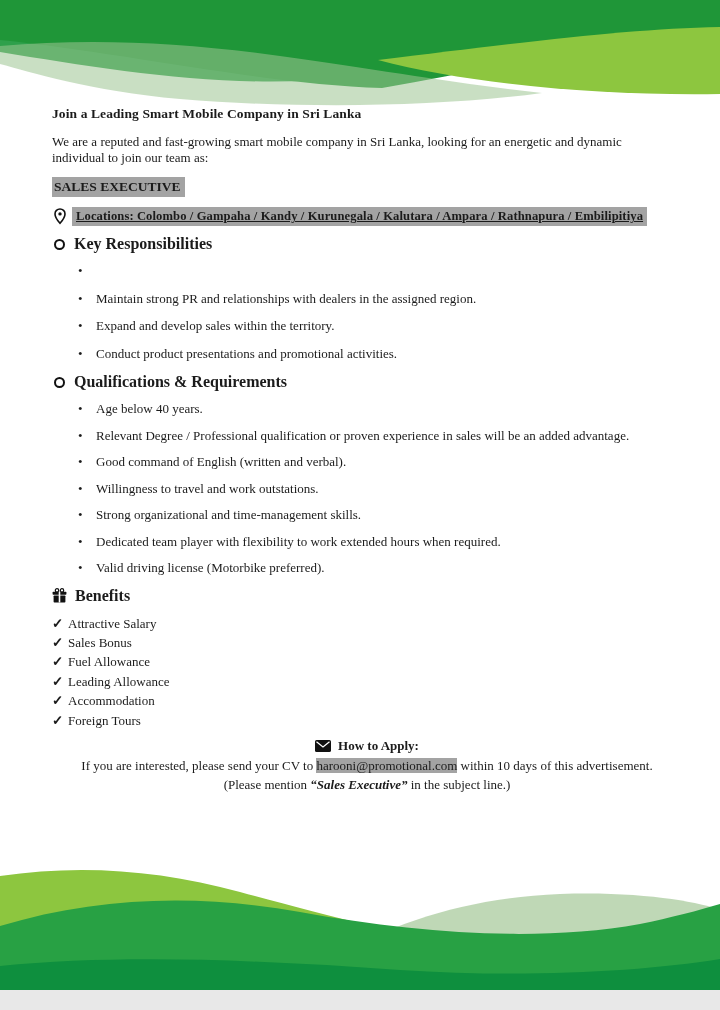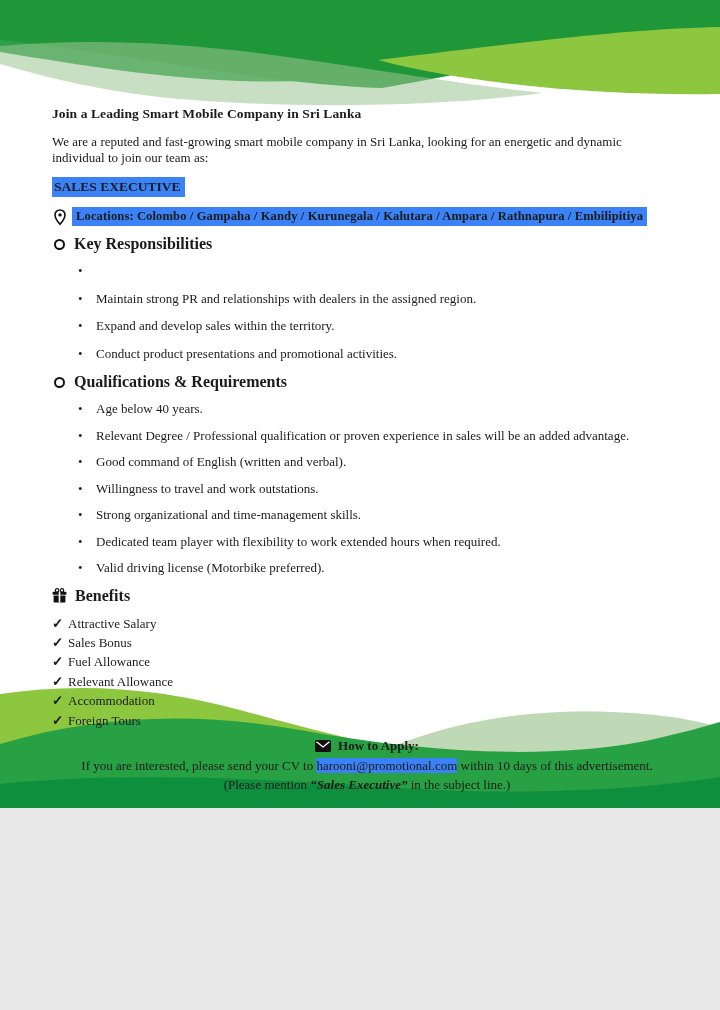--- a/index.html
+++ b/index.html
@@ -1,33 +1,33 @@
 <!DOCTYPE html>
 <html><head>
 <meta charset="utf-8">
 <style>
   html,body { margin:0; padding:0; background:#e8e8e8; }
   .page {
-    position:relative; width:720px; height:808px; margin:0 auto;
+    position:relative; width:720px; height:990px; margin:0 auto;
     background:#ffffff; overflow:hidden;
     font-family:"Liberation Serif", serif; color:#1b1b1b;
   }
   .wave-top { position:absolute; top:0; left:0; width:720px; height:112px; display:block; }
   .wave-bottom { position:absolute; bottom:0; left:0; width:720px; height:128px; display:block; }
 
   .content { position:absolute; top:106px; left:52px; right:38px; }
 
   .title { font-size:13.5px; font-weight:bold; margin:0 0 12px 0; letter-spacing:.1px; }
   .intro { font-size:13px; line-height:16px; margin:0 0 11px 0; padding-right:14px; }
 
   .jobtitle-row { margin:0 0 10px 0; }
-  .hl { background:#3b82f6; }
+  .hl { background:#a3a3a3; }
   .jobtitle { display:inline-block; font-size:13.5px; font-weight:bold; padding:2px 5px 2px 2px; }
 
-  .loc-row { display:flex; align-items:flex-end; margin:0 0 9px 0; }
+  .loc-row { display:flex; align-items:flex-start; margin:0 0 9px 0;text-decoration:underline; }
   .pin { flex:0 0 auto; margin:1px 6px 0 2px; }
   .loc-text { display:inline-block; font-size:12.6px; font-weight:bold; padding:2px 4px; letter-spacing:.1px; }
 
   .sec-head { display:flex; align-items:center; margin:2px 0 10px 0; }
   .ring { width:7px; height:7px; border:2.6px solid #111; border-radius:50%; background:#fff; margin:0 9px 0 2px; flex:0 0 auto; }
   .sec-title { font-size:16px; font-weight:bold; }
 
   .bullet { display:flex; font-size:13px; line-height:15px; margin:0 0 12.5px 0; }
   .dot { width:10px; flex:0 0 auto; margin-left:26px; margin-right:8px; font-size:13px; }
   .q .bullet { margin-bottom:11.5px; }
@@ -156,21 +156,21 @@
       <div class="check-row">
           <span class="tick">✓</span>
           <span>Sales Bonus</span>
         </div>
       <div class="check-row">
           <span class="tick">✓</span>
           <span>Fuel Allowance</span>
         </div>
       <div class="check-row">
           <span class="tick">✓</span>
-          <span>Relevant Allowance</span>
+          <span>Leading Allowance</span>
         </div>
       <div class="check-row">
           <span class="tick">✓</span>
           <span>Accommodation</span>
         </div>
       <div class="check-row">
           <span class="tick">✓</span>
           <span>Foreign Tours</span>
         </div>
     </div>

